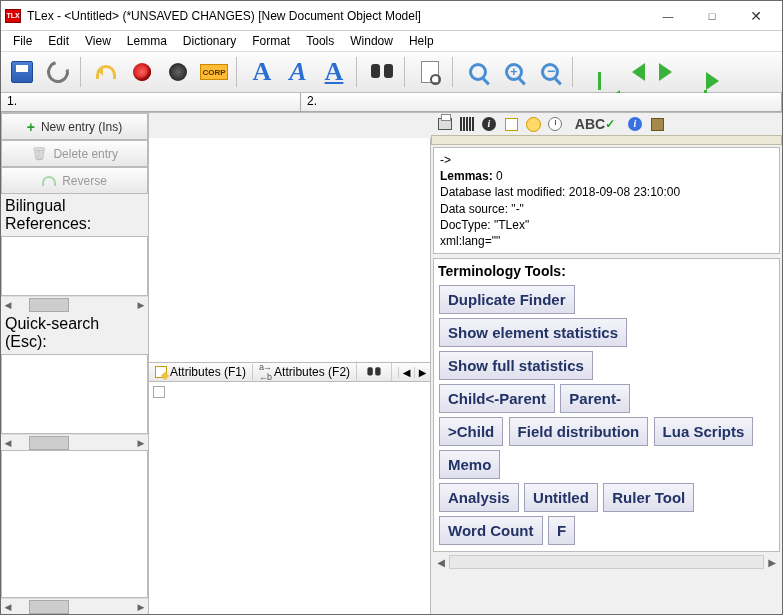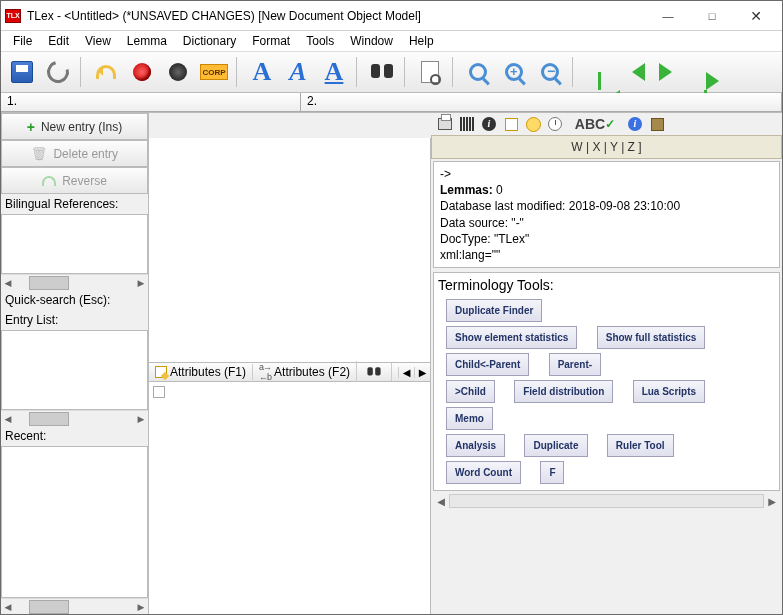--- a/index.html
+++ b/index.html
@@ -59,21 +59,21 @@
 .left-col{width:148px; background:#f0f0f0; display:flex; flex-direction:column; border-right:1px solid #bbb;}
 .mid-col{width:282px; background:#fff; display:flex; flex-direction:column; border-right:1px solid #bbb;margin-top:25px;}
 .right-col{flex:1; background:#f0f0f0; display:flex; flex-direction:column;}
 
 
 .side-btn{height:27px;border:1px solid #bbb;background:linear-gradient(#fdfdfd,#e8e8e8);display:flex;align-items:center;justify-content:center;gap:6px;margin:0;color:#333;}
 .side-btn.disabled{color:#999;}
 .plus-ico{color:#2a9f2a;font-weight:bold;font-size:14px;}
 .trash-ico{color:#bbb;font-size:13px;}
 .rev-ico{width:14px;height:10px;border:2px solid #a7d8a7;border-radius:7px 7px 0 0;border-bottom:none;}
-.panel-label{padding:3px 4px;background:#f0f0f0;font-size:12px;}
+.panel-label{padding:3px 4px;background:#f0f0f0;font-size:16px;}
 .panel-box{background:#fff;border:1px solid #bbb;flex-shrink:0;}
 .hscroll{height:16px;background:#f0f0f0;border-top:1px solid #ddd;display:flex;align-items:center;}
 .hscroll .thumb{height:14px;background:#cdcdcd;border:1px solid #aaa;margin-left:14px;width:40px;}
 .hscroll .arrow{width:14px;font-size:9px;text-align:center;color:#666;}
 .qsearch-input{width:100%;border:1px solid #888;background:#fff;padding:1px 3px;font-size:12px;}
 
 
 .mid-top{flex:1;background:#fff;}
 .attr-tabs{height:20px;display:flex;align-items:center;border-top:1px solid #bbb;border-bottom:1px solid #bbb;background:linear-gradient(#fdfdfd,#e8e8e8);}
 .attr-tab{display:inline-flex;align-items:center;gap:3px;padding:1px 6px;border-right:1px solid #ccc;font-size:11px;}
@@ -98,22 +98,22 @@
 .ico-abc{font-size:14px;color:#444;font-weight:bold;position:relative;}
 .ico-chk{color:#19a319;font-weight:bold;}
 .ico-box{width:13px;height:13px;background:#a5894a;border:1px solid #6b5420;}
 
 .alpha{background:#ede9d8;border:1px solid #c0bba0;padding:4px 2px;text-align:center;font-size:11px;color:#333;letter-spacing:0;}
 
 .info-panel{background:#fff;border:1px solid #bbb;margin:2px 2px 0 2px;padding:4px 6px;font-size:13px;line-height:1.35;}
 .info-panel b{font-weight:bold;}
 
 .tools-panel{background:#fff;border:1px solid #bbb;margin:4px 2px 0 2px;padding:4px 4px;}
-.tools-title{font-weight:normal;font-size:14px;margin-bottom:4px;}
-.tool-btn{display:inline-block;border:1px solid #a0a0b8;background:linear-gradient(#f4f4fa,#e0e0ee);color:#223366;font-weight:bold;font-size:10px;padding:5px 8px;margin:2px 8px;}
+.tools-title{font-weight:bold;font-size:14px;margin-bottom:4px;}
+.tool-btn{display:inline-block;border:1px solid #a0a0b8;background:linear-gradient(#f4f4fa,#e0e0ee);color:#223366;font-weight:bold;font-size:15px;padding:5px 8px;margin:2px 1px;}
 .r-scroll{height:16px;background:#f0f0f0;display:flex;align-items:center;margin:2px;}
 .r-scroll .arrow{width:16px;text-align:center;font-size:10px;color:#666;}
 .r-scroll .track{flex:1;height:14px;background:#e8e8e8;border:1px solid #ccc;}
 </style>
 </head>
 <body>
 
 <div class="titlebar">
   <span class="app-icon">TLX</span>
   <span class="title">TLex - &lt;Untitled&gt; (*UNSAVED CHANGES) [New Document Object Model]</span>
@@ -220,28 +220,26 @@
       <span>Reverse</span>
     </div>
     <div class="panel-label">Bilingual References:</div>
     <div class="panel-box" style="height:60px"></div>
     <div class="hscroll">
         <span class="arrow">◀</span>
         <span class="thumb"></span>
         <span class="arrow" style="margin-left:auto">▶</span>
       </div>
     <div class="panel-label">Quick-search (Esc):</div>
-    <div class="panel-label">Entry List:</div>
     <div class="panel-box" style="height:80px"></div>
     <div class="hscroll">
         <span class="arrow">◀</span>
         <span class="thumb"></span>
         <span class="arrow" style="margin-left:auto">▶</span>
       </div>
-    <div class="panel-label">Recent:</div>
     <div class="panel-box" style="flex:1"></div>
     <div class="hscroll">
         <span class="arrow">◀</span>
         <span class="thumb"></span>
         <span class="arrow" style="margin-left:auto">▶</span>
       </div>
   </div>
 
   <div class="mid-col">
     <div class="mid-top"></div>
@@ -301,21 +299,20 @@
       <span style="width:12px"></span>
       <span class="t">
           <span class="ico-info">i</span>
         </span>
       <span class="t">
           <span class="ico-box"></span>
         </span>
     </div>
 
     <div class="alpha">
-      <div>W | X | Y | Z ]</div>
     </div>
 
     <div class="info-panel">
       <div>-&gt;</div>
       <div><b>Lemmas:</b> <span>0</span></div>
       <div>Database last modified: 2018-09-08 23:10:00</div>
       <div>Data source: "-"</div>
       <div>DocType: "TLex"</div>
       <div>xml:lang=""</div>
     </div>
@@ -325,21 +322,21 @@
       <span class="tool-btn">Duplicate Finder</span><br>
       <span class="tool-btn">Show element statistics</span>
       <span class="tool-btn">Show full statistics</span><br>
       <span class="tool-btn">Child&lt;-Parent</span>
       <span class="tool-btn">Parent-</span><br>
       <span class="tool-btn">&gt;Child</span>
       <span class="tool-btn">Field distribution</span>
       <span class="tool-btn">Lua Scripts</span>
       <span class="tool-btn">Memo</span><br>
       <span class="tool-btn">Analysis</span>
-      <span class="tool-btn">Duplicate</span>
+      <span class="tool-btn">Untitled</span>
       <span class="tool-btn">Ruler Tool</span>
       <span class="tool-btn">Word Count</span>
       <span class="tool-btn">F</span>
     </div>
 
     <div class="r-scroll">
       <span class="arrow">◀</span>
         <span class="track"></span>
         <span class="arrow">▶</span>
     </div>

